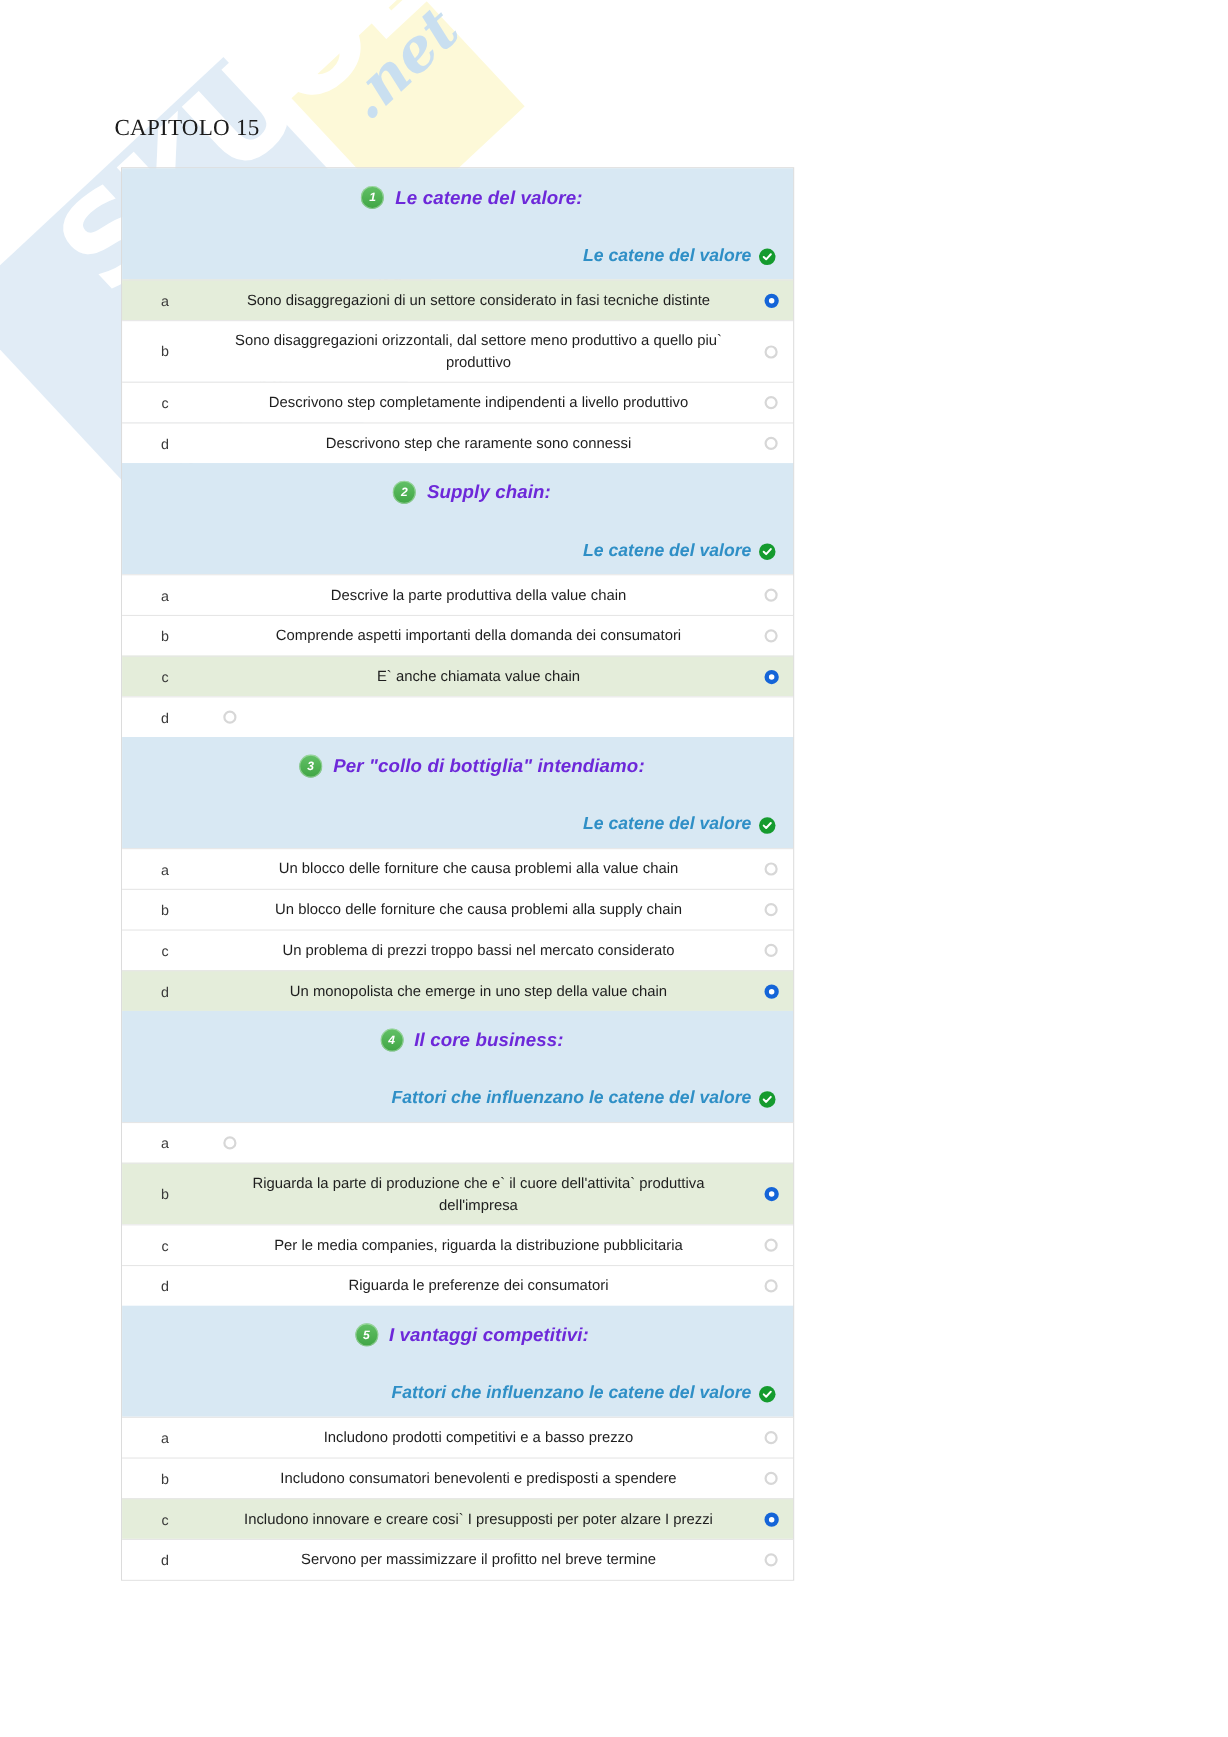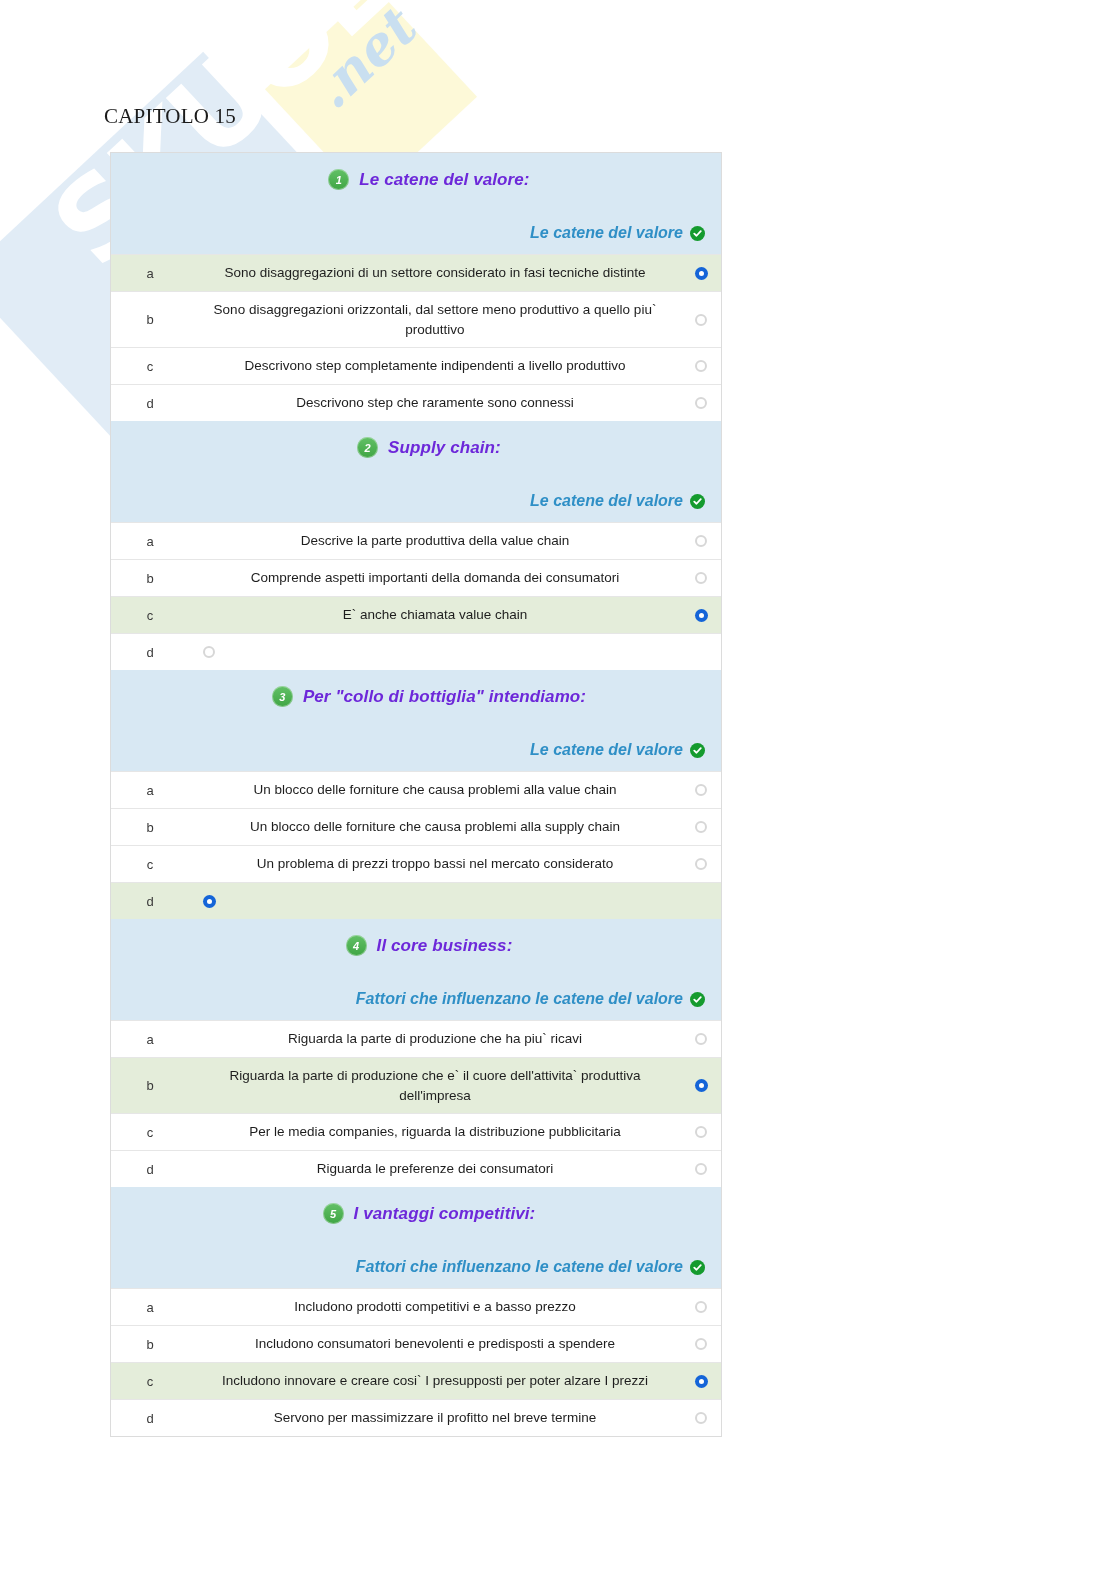--- a/index.html
+++ b/index.html
@@ -356,41 +356,41 @@
       </div>
       <div class="ans-row">
         <div class="ans-letter">c</div>
         <div class="ans-text">Un problema di prezzi troppo bassi nel mercato considerato</div>
         <div class="ans-radio">
           <span class="radio"></span>
         </div>
       </div>
       <div class="ans-row selected">
         <div class="ans-letter">d</div>
+        <div class="ans-text">Un monopolista che emerge in uno step della value chain</div>
         <div class="ans-radio">
           <span class="radio on"></span>
         </div>
       </div>
       <div class="q-header">
         <div class="q-title-row">
           <span class="q-num">4</span>
           <span class="q-title">Il core business:</span>
         </div>
         <div class="q-topic-row">
           <span class="q-topic">Fattori che influenzano le catene del valore</span>
           <span class="check-icon">
             <svg width="9" height="9" viewBox="0 0 10 10">
               <path d="M1.4 5.1 L3.9 7.5 L8.6 2.4" stroke="#ffffff" stroke-width="2" fill="none" stroke-linecap="round" stroke-linejoin="round"></path>
             </svg>
           </span>
         </div>
       </div>
       <div class="ans-row">
         <div class="ans-letter">a</div>
-        <div class="ans-text">Riguarda la parte di produzione che ha piu` ricavi</div>
         <div class="ans-radio">
           <span class="radio"></span>
         </div>
       </div>
       <div class="ans-row selected">
         <div class="ans-letter">b</div>
         <div class="ans-text">Riguarda la parte di produzione che e` il cuore dell'attivita` produttiva dell'impresa</div>
         <div class="ans-radio">
           <span class="radio on"></span>
         </div>

